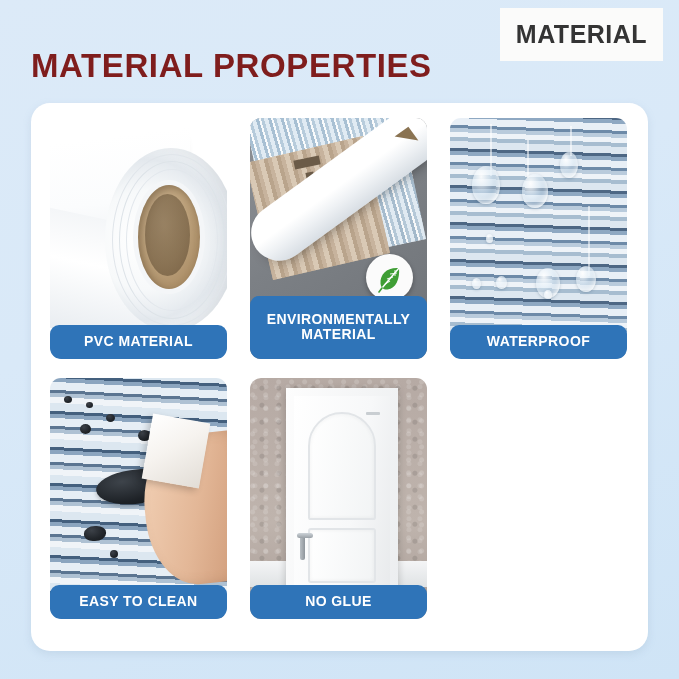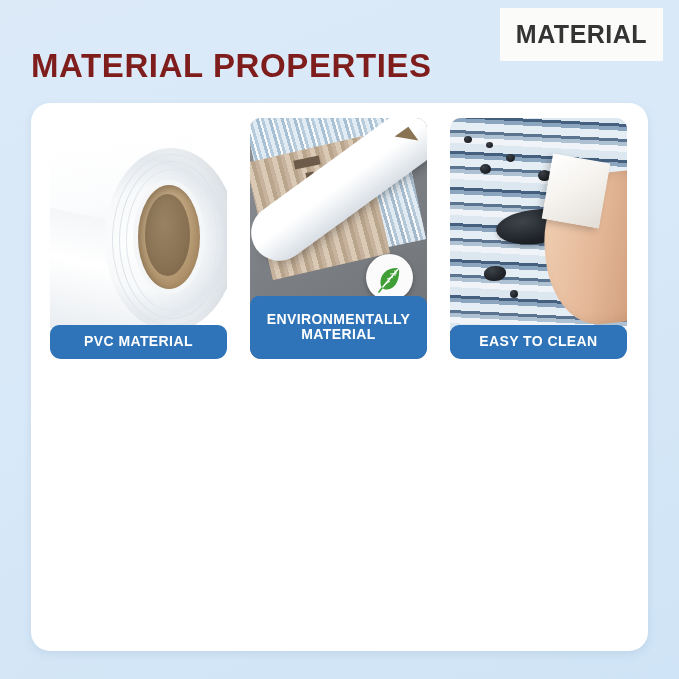--- a/index.html
+++ b/index.html
@@ -311,33 +311,67 @@
             </svg>
           </div>
         </div>
         <div class="label two">
           <span>ENVIRONMENTALLY</span><br>
           <span>MATERIAL</span>
         </div>
       </div>
 
 
+      <div class="tile t4">
+        <div class="photo">
+          <div class="trail" style="left:40px;top:6px;height:52px;"></div>
+          <div class="trail" style="left:77px;top:22px;height:38px;"></div>
+          <div class="trail" style="left:120px;top:8px;height:30px;"></div>
+          <div class="trail" style="left:138px;top:88px;height:70px;"></div>
+          <div class="drop" style="left:22px;top:48px;width:28px;height:38px;"></div>
+          <div class="drop" style="left:72px;top:56px;width:26px;height:34px;"></div>
+          <div class="drop" style="left:110px;top:34px;width:18px;height:26px;"></div>
+          <div class="drop" style="left:86px;top:150px;width:24px;height:30px;"></div>
+          <div class="drop" style="left:126px;top:148px;width:20px;height:26px;"></div>
+          <div class="drop" style="left:22px;top:160px;width:9px;height:11px;"></div>
+          <div class="drop" style="left:46px;top:158px;width:11px;height:13px;"></div>
+          <div class="drop" style="left:36px;top:116px;width:7px;height:9px;"></div>
+          <div class="drop" style="left:94px;top:172px;width:8px;height:9px;"></div>
+        </div>
+        <div class="label">WATERPROOF</div>
+      </div>
 
       <div class="tile t5">
         <div class="photo">
           <div class="ink" style="left:14px;top:18px;width:8px;height:7px;"></div>
           <div class="ink" style="left:36px;top:24px;width:7px;height:6px;"></div>
           <div class="ink" style="left:56px;top:36px;width:9px;height:8px;"></div>
           <div class="ink" style="left:30px;top:46px;width:11px;height:10px;"></div>
           <div class="ink" style="left:88px;top:52px;width:13px;height:11px;"></div>
           <div class="ink-smear"></div>
           <div class="ink" style="left:34px;top:148px;width:22px;height:15px;border-radius:50% 42% 50% 40%;"></div>
           <div class="ink" style="left:60px;top:172px;width:8px;height:8px;"></div>
           <div class="hand5"></div>
           <div class="sponge"></div>
         </div>
         <div class="label">EASY TO CLEAN</div>
       </div>
 
+      <div class="tile t6">
+        <div class="photo">
+          <div class="wall-tex"></div>
+          <div class="baseboard"></div>
+          <div class="door-frame">
+            <div class="door">
+              <div class="panel panel-top"></div>
+              <div class="panel panel-bot"></div>
+              <div class="handle"></div>
+              <div class="handle-bar"></div>
+              <div class="hinge"></div>
+            </div>
+          </div>
+        </div>
+        <div class="label">NO GLUE</div>
+      </div>
 
     </div>
   </div>
 </div>
 
 </body></html>

